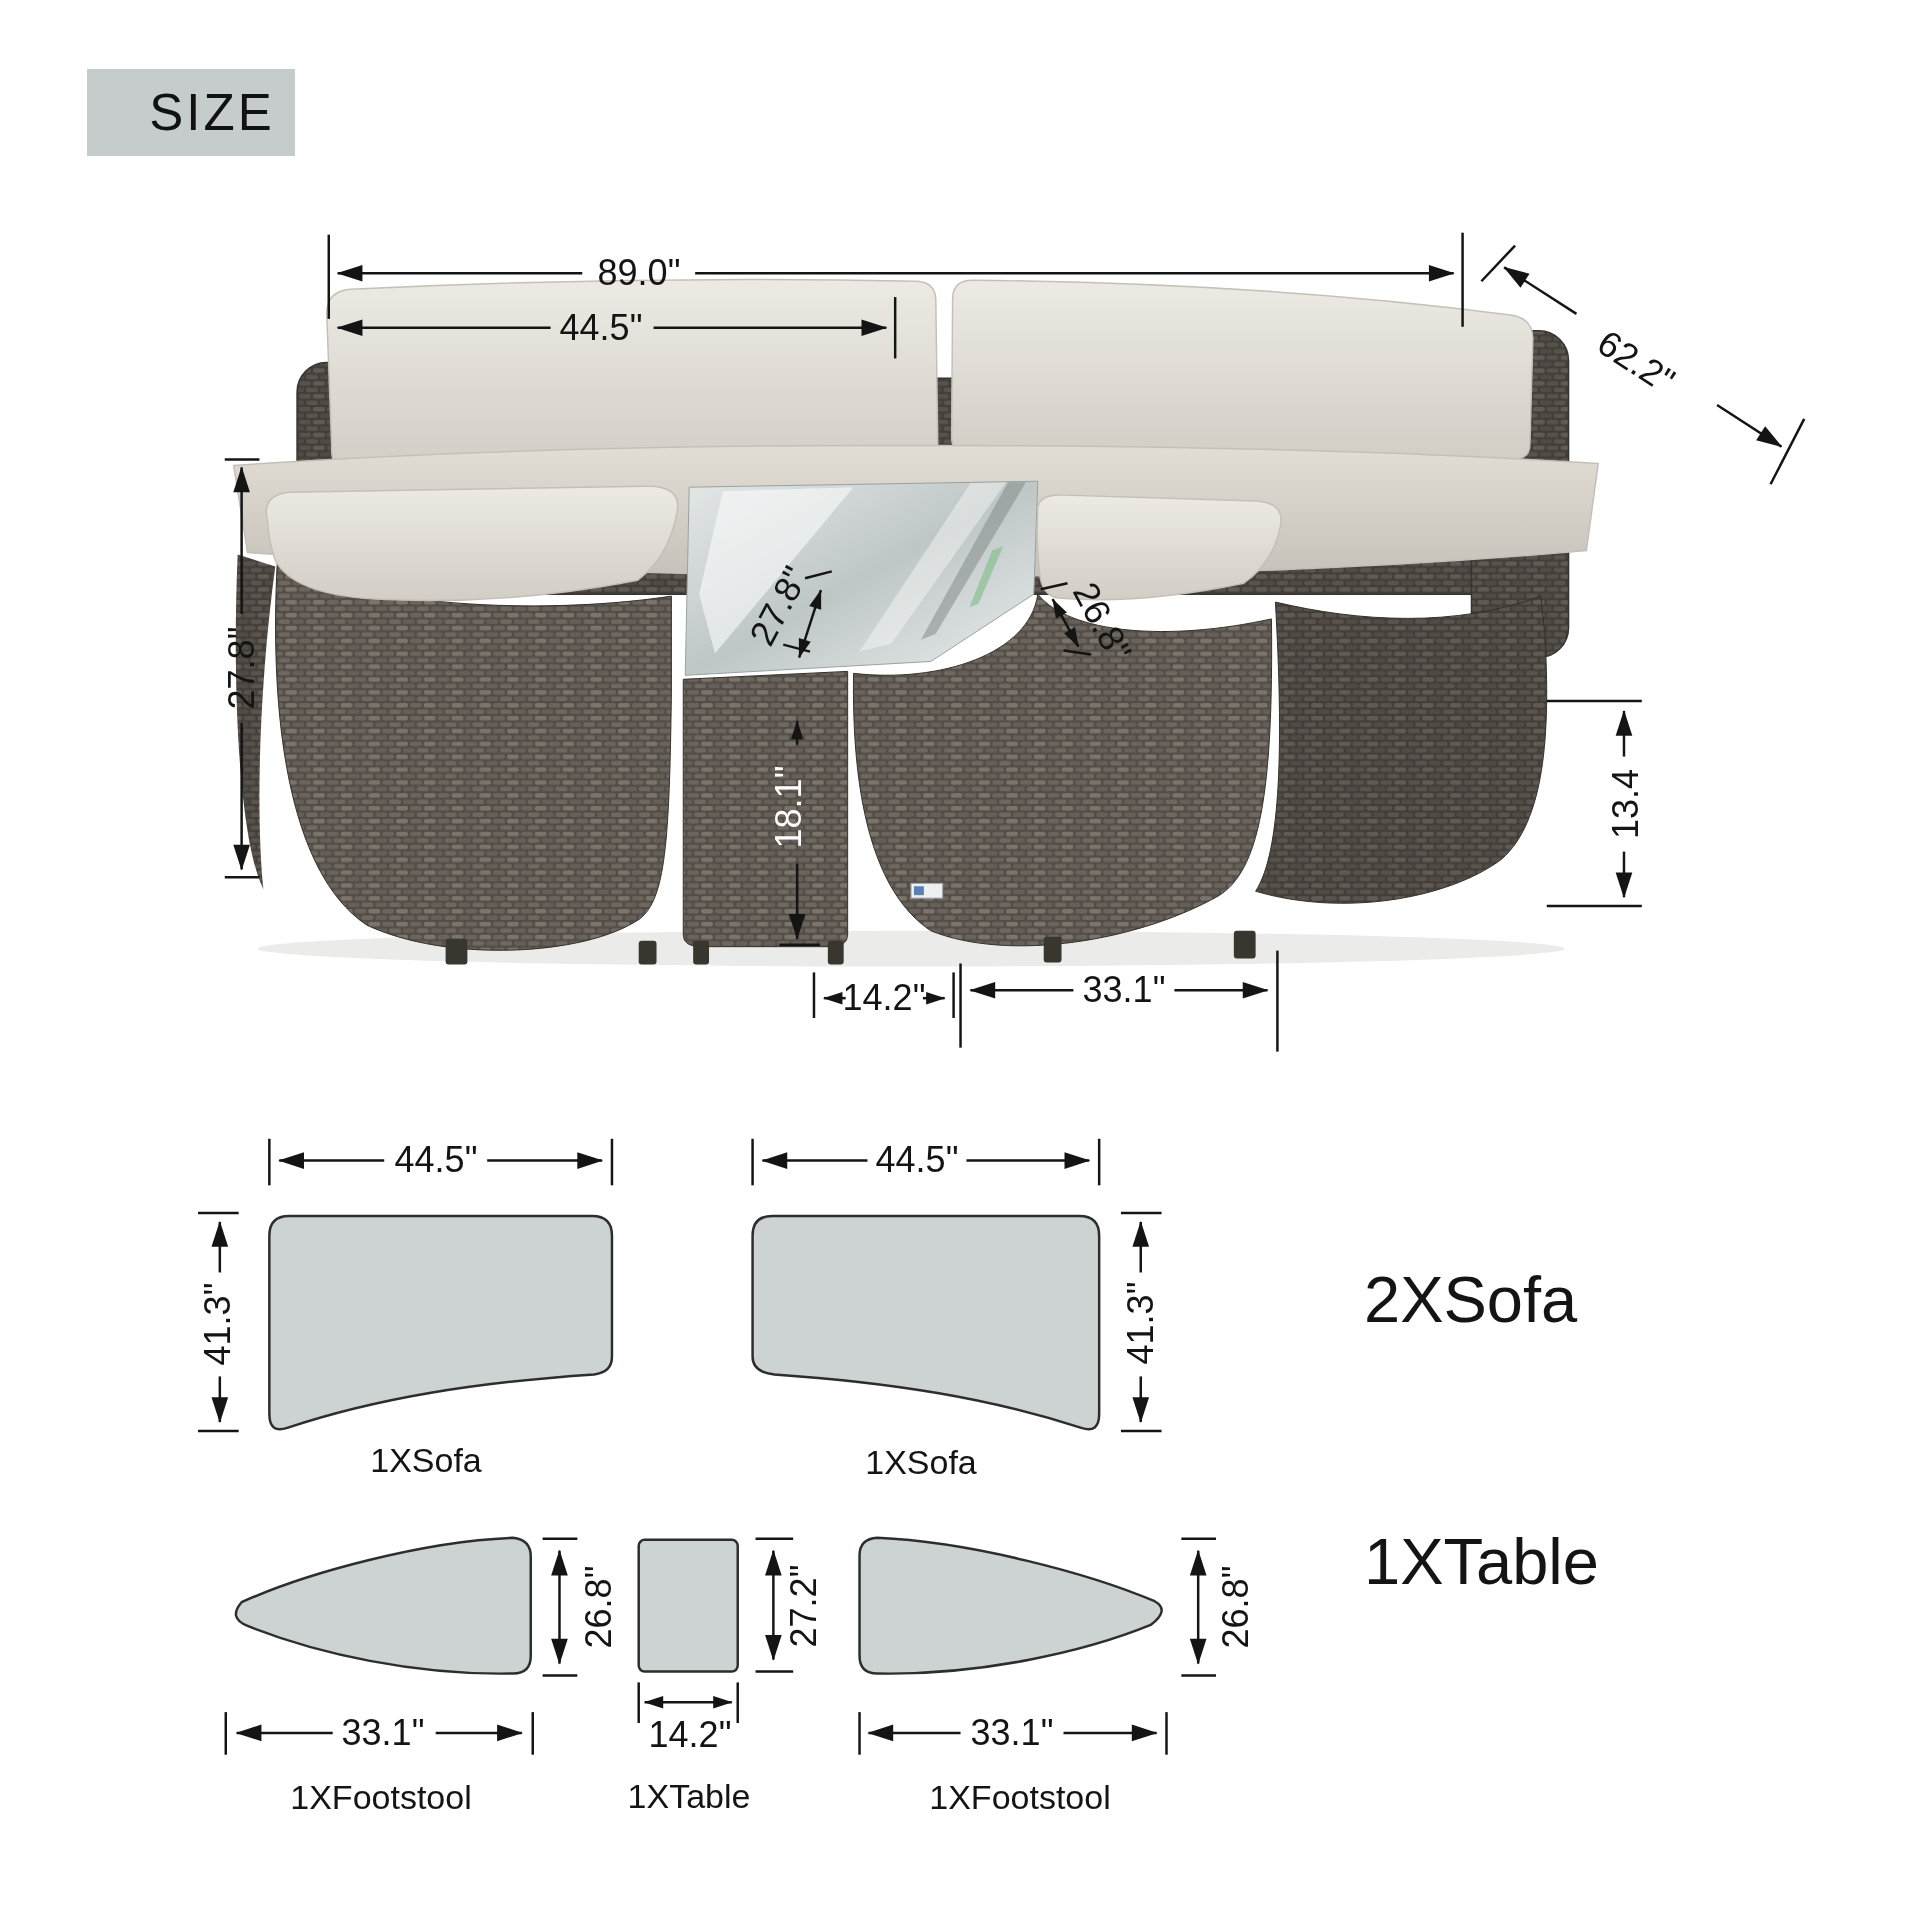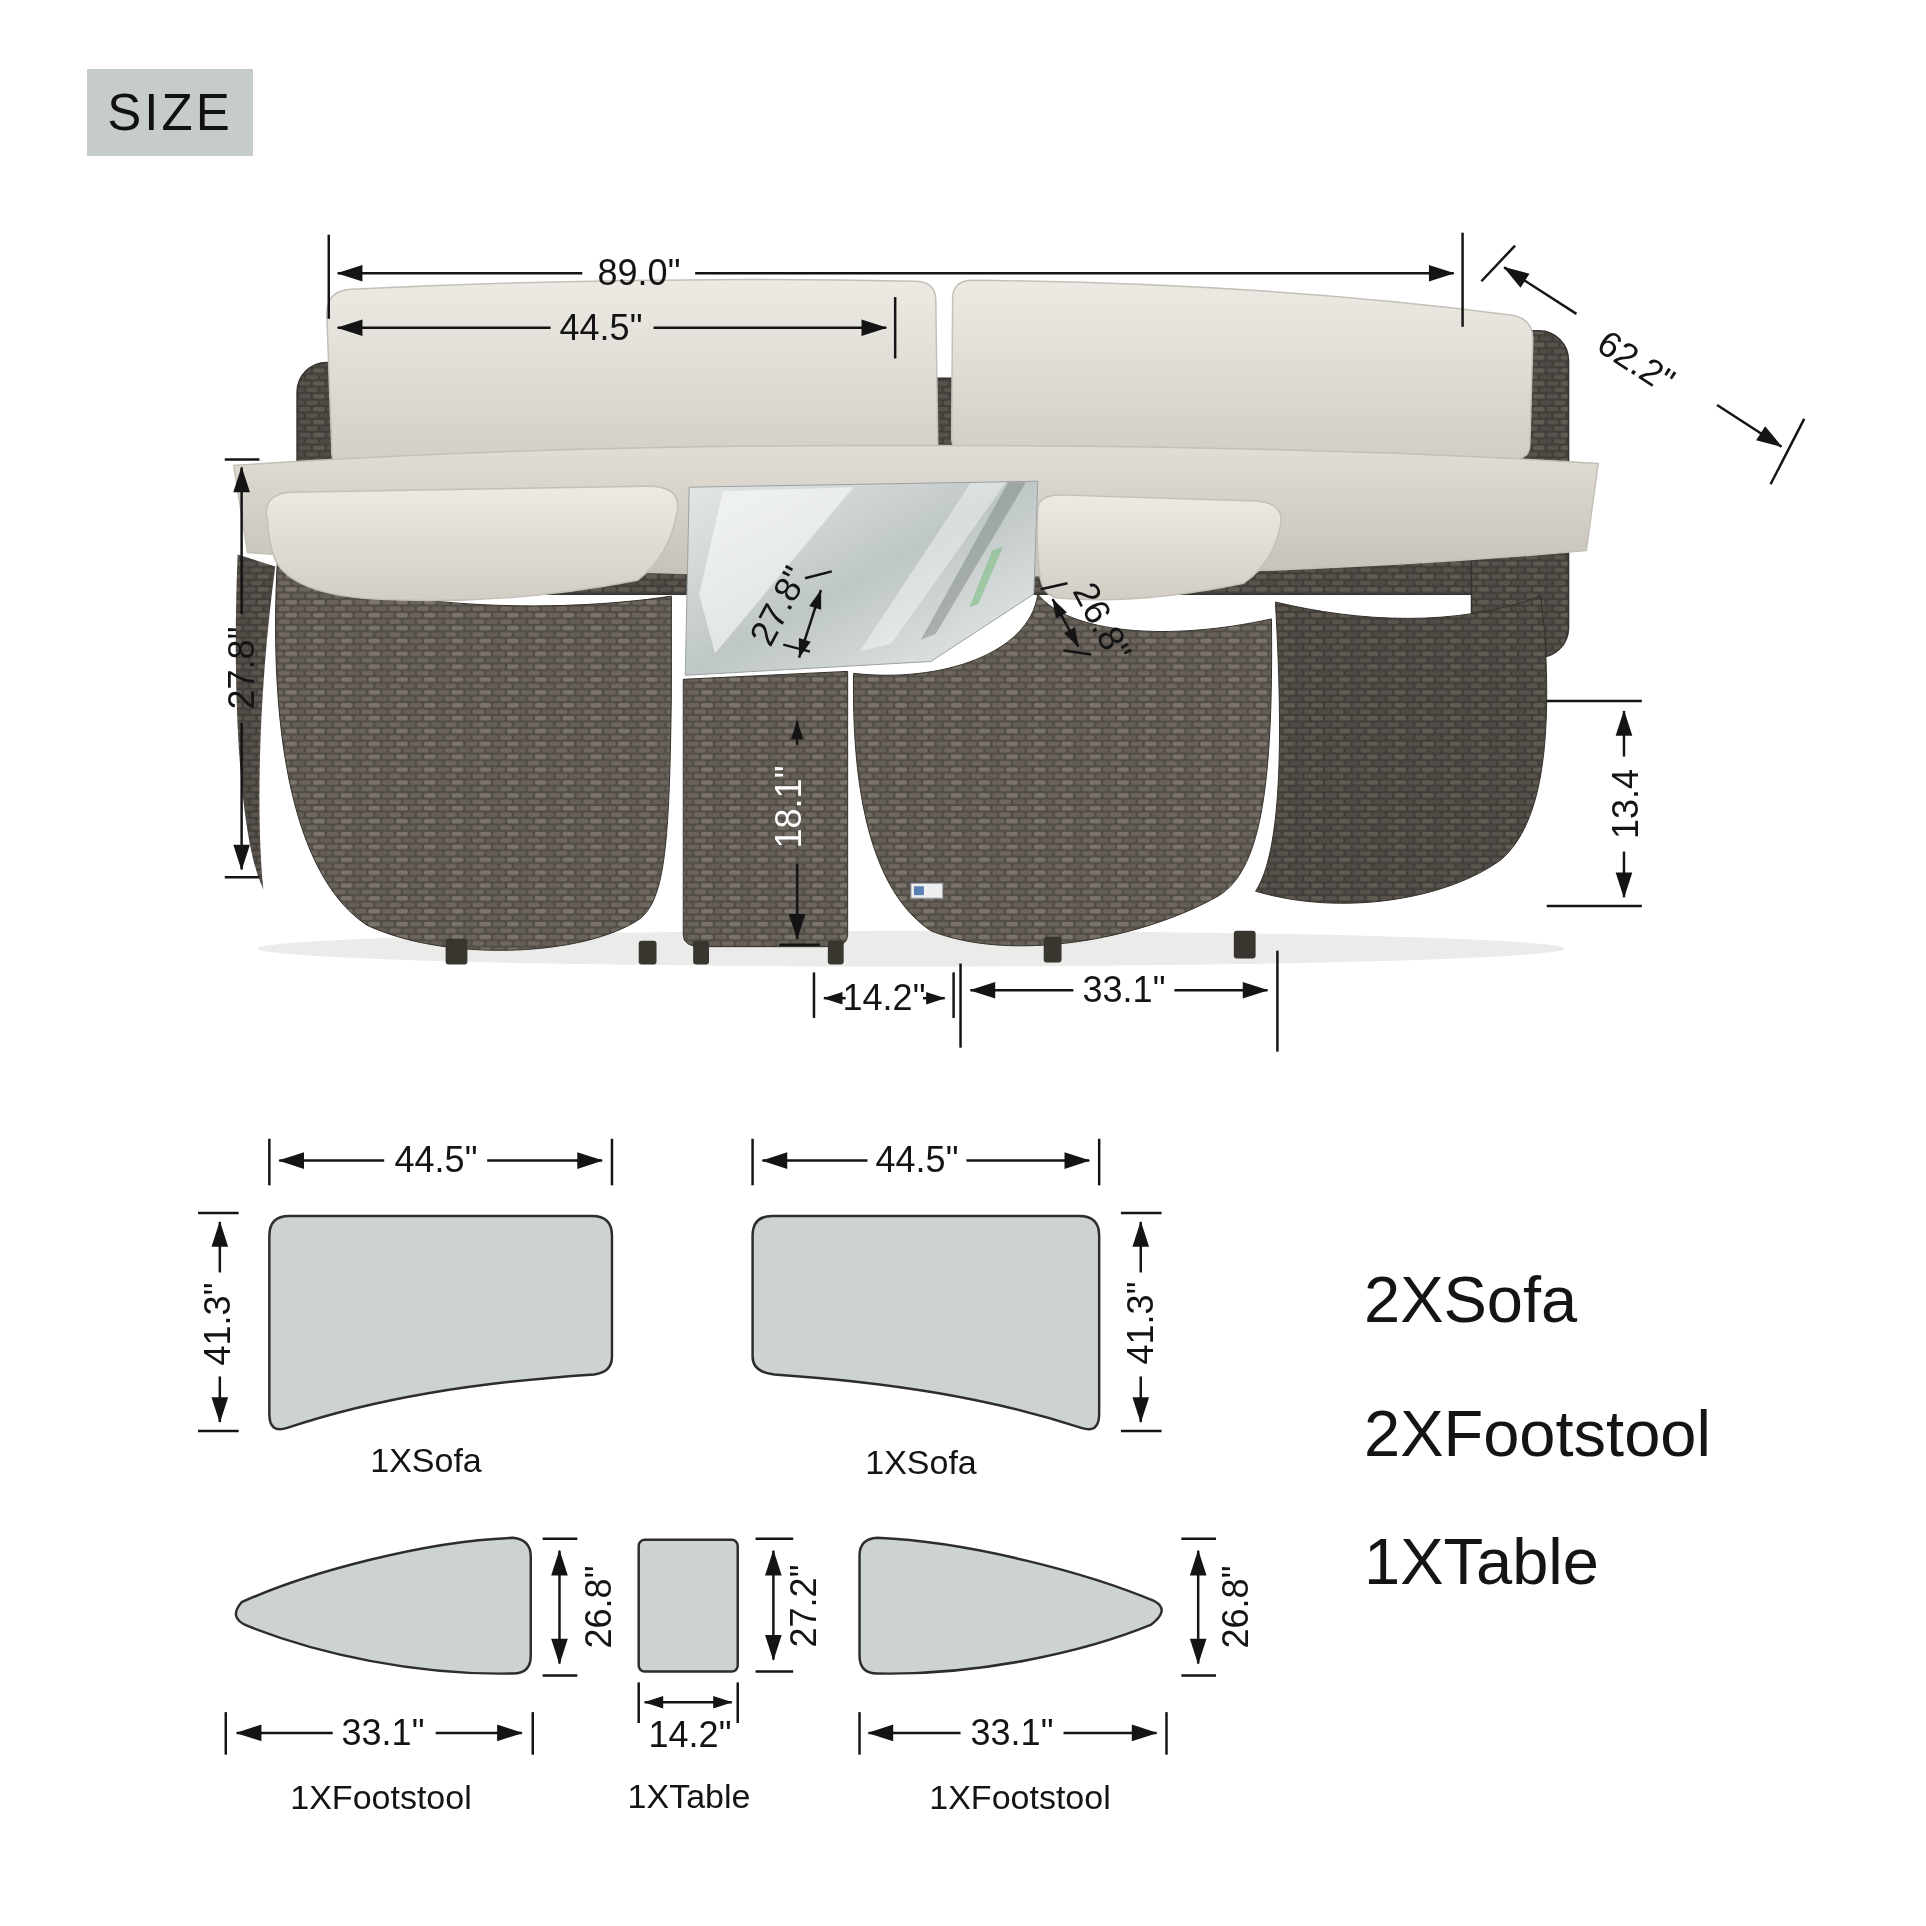--- a/index.html
+++ b/index.html
@@ -1,21 +1,21 @@
 <!DOCTYPE html>
 <html><head>
 <meta charset="utf-8">
 <style>
   html,body{margin:0;padding:0;background:#ffffff;}
   .stage{position:relative;width:1927px;height:1927px;background:#ffffff;overflow:hidden;
          font-family:"Liberation Sans",sans-serif;color:#141414;}
   svg.layer{position:absolute;left:0;top:0;width:1927px;height:1927px;}
   .badge{position:absolute;left:87px;top:69px;width:166px;height:87px;background:#c6cccc;
          display:flex;align-items:center;justify-content:center;
-         font-size:51px;letter-spacing:3px;color:#111;}
+         font-size:51px;letter-spacing:3px;color:#111;padding-left:42px;}
   .d{position:absolute;font-size:36px;line-height:1;white-space:nowrap;
      transform:translate(-50%,-50%);color:#141414;}
   .v{transform:translate(-50%,-50%) rotate(-90deg);}
   .rp33{transform:translate(-50%,-50%) rotate(33deg);}
   .rm62{transform:translate(-50%,-50%) rotate(-62deg);}
   .rp62{transform:translate(-50%,-50%) rotate(62deg);}
   .white{color:#ffffff;}
   .cap{font-size:34px;}
   .legend-item{position:absolute;font-size:65px;transform:translateY(-50%);white-space:nowrap;}
 </style>
@@ -253,17 +253,16 @@
 
   <div class="d v" style="left:804px;top:1606px;">27.2"</div>
   <div class="d" style="left:690px;top:1735px;">14.2"</div>
   <div class="d cap" style="left:689px;top:1796px;">1XTable</div>
 
   <div class="d v" style="left:1236px;top:1607px;">26.8"</div>
   <div class="d" style="left:1012px;top:1733px;">33.1"</div>
   <div class="d cap" style="left:1020px;top:1797px;">1XFootstool</div>
 
   <div class="legend-item" style="left:1364px;top:1299px;">2XSofa</div>
-  <div class="legend-item" style="left:1364px;top:1433px;">2XFootstool</div>
   <div class="legend-item" style="left:1364px;top:1561px;">1XTable</div>
 
 </div>
 
 
 </body></html>

